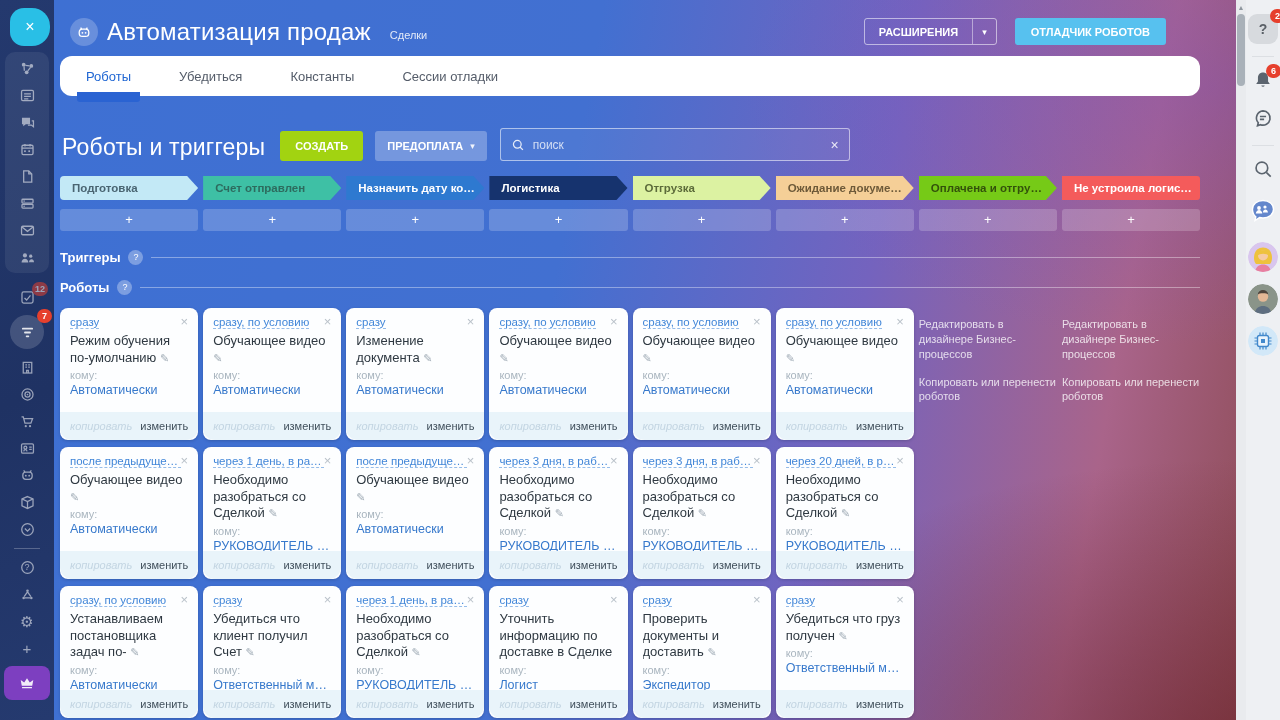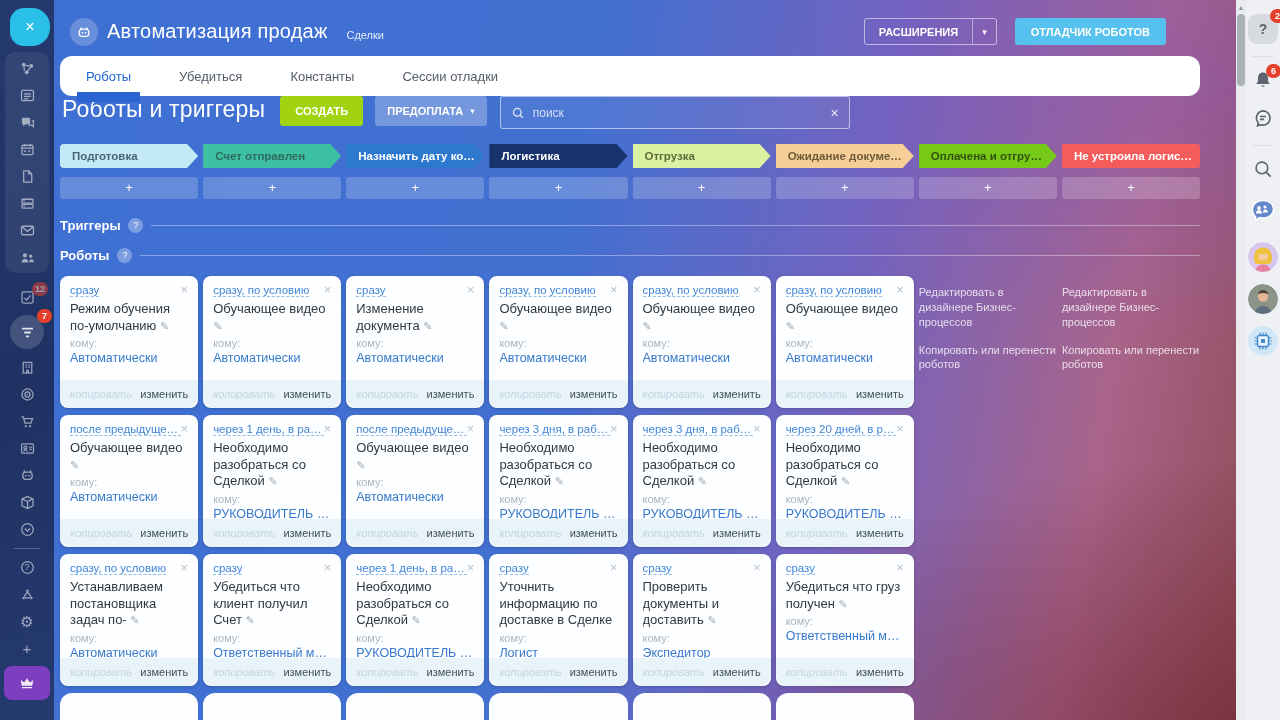--- a/index.html
+++ b/index.html
@@ -39,41 +39,41 @@
       radial-gradient(760px 420px at 98% 12%, rgba(126,82,196,0.38), transparent 62%),
       linear-gradient(100deg,#3e70d3 0%, #4270d1 42%, #7463be 66%, #a9648a 86%, #8f4d58 100%);
     overflow:hidden; }
   .content { width:1140px; margin-left:6px; }
 
   
   .hdr { display:flex; align-items:center; padding:13px 0 0 10px; height:50px; }
   .hdr-logo { width:28px; height:28px; border-radius:50%; background:rgba(255,255,255,0.22);
     display:flex; align-items:center; justify-content:center; margin-right:9px; }
   .hdr-logo svg { width:16px; height:16px; }
-  .hdr-title { color:#fff; font-size:20px; font-weight:400; letter-spacing:.2px; }
+  .hdr-title { color:#fff; font-size:24px; font-weight:400; letter-spacing:.2px; }
   .hdr-sub { color:rgba(255,255,255,0.85); font-size:11px; margin-left:19px; margin-top:6px; }
   .hdr-btns { margin-left:auto; display:flex; gap:18px; padding-right:34px; }
   .btn-ext { display:flex; align-items:stretch; border:1px solid rgba(255,255,255,0.55);
     border-radius:3px; color:#fff; font-size:11px; font-weight:700; cursor:pointer; height:27px; }
   .btn-ext .lbl { padding:0 14px; display:flex; align-items:center; }
   .btn-ext .caret { border-left:1px solid rgba(255,255,255,0.45); padding:0 9px;
     display:flex; align-items:center; font-size:9px; }
   .btn-debug { background:#57c1ef; color:#fff; font-size:11px; font-weight:700;
     border-radius:3px; padding:0 16px; height:27px; display:flex; align-items:center; cursor:pointer; }
 
   
   .tabbar { background:#fff; border-radius:12px; height:40px; margin-top:6px;
     display:flex; align-items:center; padding:0 10px 0 24px; gap:44px; position:relative; }
   .tab { font-size:13px; color:#545c69; cursor:pointer; position:relative; padding:11px 2px; }
   .tab.active { color:#1f66d3; font-weight:400; }
   .tab.active::after { content:''; position:absolute; left:-7px; right:-7px; bottom:-7px;
     height:10px; background:#2a63d2; border-radius:0 0 3px 3px; }
 
   
-  .toolbar { display:flex; align-items:flex-start; margin-top:0; padding-left:2px; }
+  .toolbar { display:flex; align-items:flex-end; margin-top:32px; padding-left:2px; }
   .page-h1 { color:#fff; font-size:23px; font-weight:300; letter-spacing:.2px; }
   .btn-create { background:#a2d311; color:#fff; font-size:11px; font-weight:700;
     border-radius:3px; padding:0 15px; height:30px; display:flex; align-items:center;
     margin-left:15px; cursor:pointer; }
   .btn-funnel { background:rgba(255,255,255,0.28); color:#fff; font-size:11px; font-weight:700;
     border-radius:3px; padding:0 12px; height:30px; display:flex; align-items:center; gap:7px;
     margin-left:12px; cursor:pointer; }
   .btn-funnel .cc { font-size:9px; opacity:.9; }
   .searchbox { margin-left:13px; width:350px; height:33px; border:1px solid rgba(255,255,255,0.55);
     border-radius:3px; background:rgba(255,255,255,0.06); display:flex; align-items:center;

